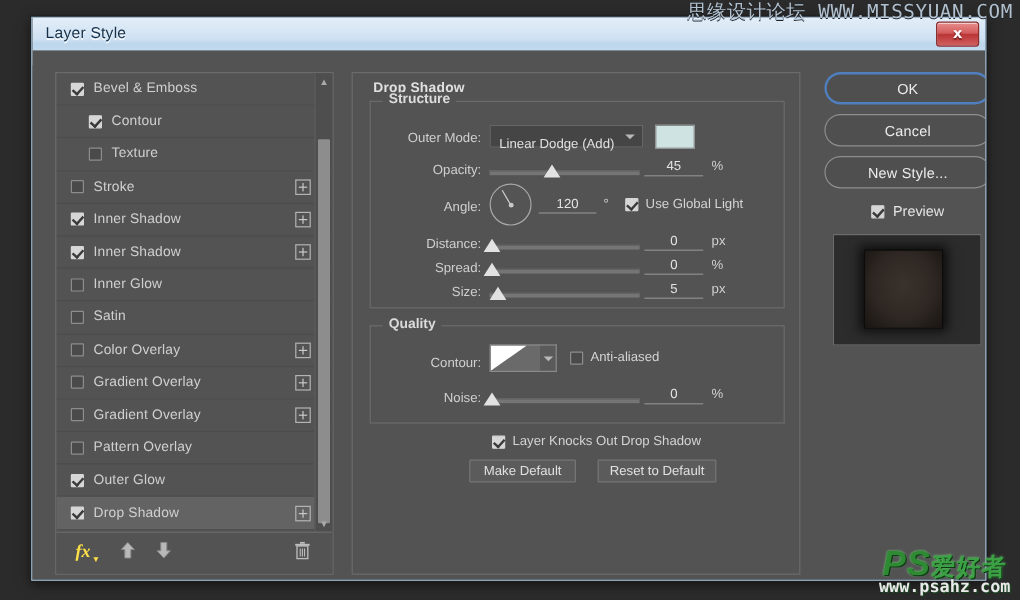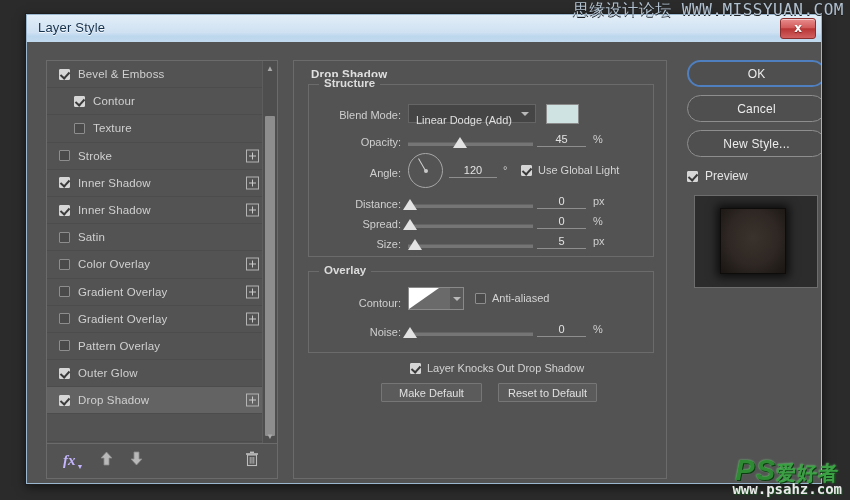--- a/index.html
+++ b/index.html
@@ -168,21 +168,21 @@
     border-radius:1px;
     cursor:pointer;
   }
   .s-toolbar{
     position:absolute; left:0; right:0; bottom:0; height:34px;
     border-top:1px solid #6b6b6b;
     background:#535353;
   }
   .s-toolbar .tb{
     position:absolute; top:7px;
-    color:#c4b5fd;
+    color:#fde047;
     cursor:pointer;
     font-size:15px;
     line-height:18px;
     text-align:left;
   }
   .tb-fx{ left:16px; font-family:"Liberation Serif","DejaVu Serif",serif; font-style:italic; font-size:17px; font-weight:bold;}
   .tb-fx .carat{ font-size:7px; font-style:normal; font-weight:normal; position:relative; top:4px; left:1px;}
   .tb-up{ left:52px; }
   .tb-dn{ left:82px; }
   .tb-trash{ right:18px; font-size:15px;}
@@ -374,21 +374,21 @@
     font-family:"Liberation Sans","DejaVu Sans",sans-serif;
     cursor:pointer;
     letter-spacing:.2px;
   }
   .btn-r.primary{
     border:2px solid #4f7fbf;
     background:#4f4f4f;
   }
   .preview-row{
     position:relative; width:139px; height:22px;
-    display:flex;align-items:center;
+    display:flex;align-items:center;justify-content:center;
     margin-bottom:8px;
   }
   .preview-row .cb{ position:relative; margin-right:7px; }
   .preview-row .cb-lbl{ position:relative; font-size:12px; color:#e4e4e4;}
   .thumb-box{
     width:124px;height:93px;
     margin-left:7px;
     background:#2c2c2c;
     border:1px solid #6d6d6d;
     box-sizing:border-box;
@@ -441,20 +441,24 @@
           </div>
           <div class="s-row">
             <div class="chk on"></div>
             <div class="lbl">Inner Shadow</div>
             <div class="plus"></div>
           </div>
           <div class="s-row">
             <div class="chk on"></div>
             <div class="lbl">Inner Shadow</div>
             <div class="plus"></div>
+          </div>
+          <div class="s-row">
+            <div class="chk"></div>
+            <div class="lbl">Inner Glow</div>
           </div>
           <div class="s-row">
             <div class="chk"></div>
             <div class="lbl">Satin</div>
           </div>
           <div class="s-row">
             <div class="chk"></div>
             <div class="lbl">Color Overlay</div>
             <div class="plus"></div>
           </div>
@@ -516,21 +520,21 @@
         </div>
       </div>
     </div>
 
     <div class="mid">
       <div class="mid-title">Drop Shadow</div>
 
       <div class="group g-structure">
         <div class="group-legend">Structure</div>
 
-        <div class="flabel" style="left:6px; top:24px; width:86px;">Blend Mode:</div>
+        <div class="flabel" style="left:6px; top:24px; width:86px;">Outer Mode:</div>
         <div class="combo" style="left:99px; top:19px; width:128px;">
           <span class="cv">Linear Dodge (Add)</span>
           <span class="cdn"></span>
         </div>
         <div class="swatch" id="shadow-swatch" style="left: 237px; top: 19px; width: 33px; height: 20px; background: rgb(207, 227, 226);"></div>
 
         <div class="flabel" style="left:6px; top:51px; width:86px;">Opacity:</div>
         <div class="slider" style="left:99px; top:57px; width:125px;">
           <div class="knob" style="left:45px;"></div>
         </div>
@@ -563,21 +567,21 @@
 
         <div class="flabel" style="left:6px; top:153px; width:86px;">Size:</div>
         <div class="slider" style="left:99px; top:159px; width:125px;">
           <div class="knob" style="left:0px;"></div>
         </div>
         <div class="ps-field" style="left:228px; top:150px; width:49px;">5</div>
         <div class="unit" style="left:284px; top:150px;">px</div>
       </div>
 
       <div class="group g-quality">
-        <div class="group-legend">Overlay</div>
+        <div class="group-legend">Quality</div>
 
         <div class="flabel" style="left:6px; top:25px; width:86px;">Contour:</div>
         <div class="contour-box" style="left:99px; top:15px;">
           <div class="tri"></div>
         </div>
         <div class="contour-arrow" style="left:141px; top:15px;"></div>
 
         <div class="cb" id="cb-aa" style="left:166px; top:21px;"></div>
         <div class="cb-lbl" style="left:183px; top:20px;">Anti-aliased</div>
 
@@ -585,21 +589,21 @@
         <div class="slider" style="left:99px; top:60px; width:125px;">
           <div class="knob" style="left:-5px;"></div>
         </div>
         <div class="ps-field" style="left:228px; top:51px; width:49px;">0</div>
         <div class="unit" style="left:284px; top:51px;">%</div>
       </div>
 
       <div class="cb on" id="cb-knock" style="left:116px; top:302px;"></div>
       <div class="cb-lbl" style="left:133px; top:301px;">Layer Knocks Out Drop Shadow</div>
 
-      <button class="btn-sm" style="left:87px; top:322px; width:101px;">Make Default</button>
+      <button class="btn-sm" style="left:97px; top:322px; width:89px;">Make Default</button>
       <button class="btn-sm" style="left:204px; top:322px; width:99px;">Reset to Default</button>
     </div>
 
     <div class="right">
       <button class="btn-r primary">OK</button>
       <button class="btn-r">Cancel</button>
       <button class="btn-r">New Style...</button>
 
       <div class="preview-row">
         <div class="cb on" id="cb-preview"></div>

